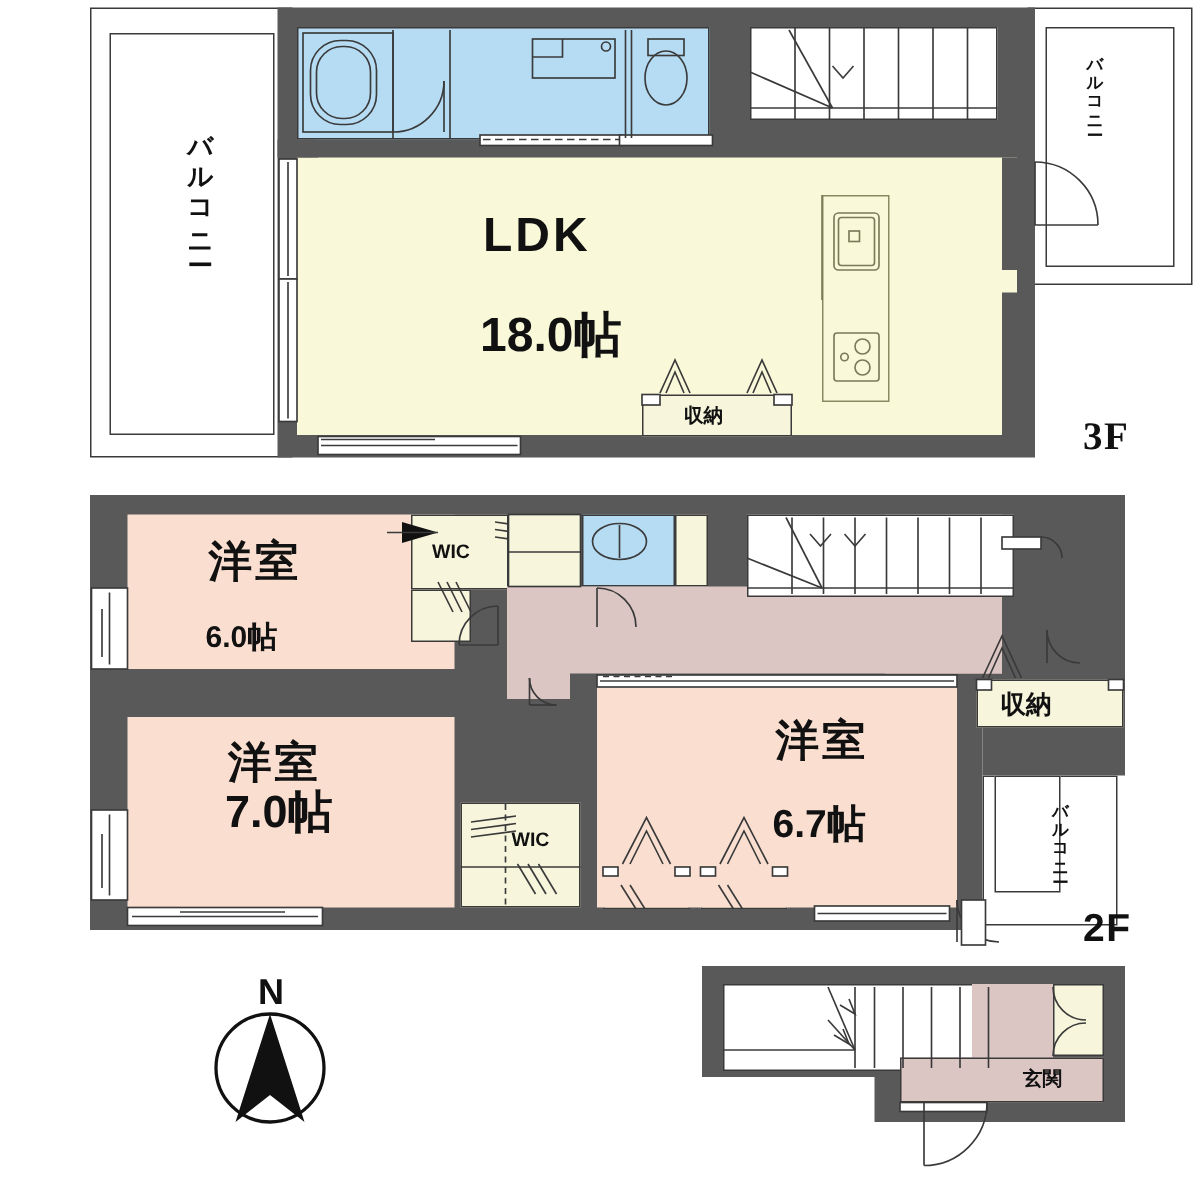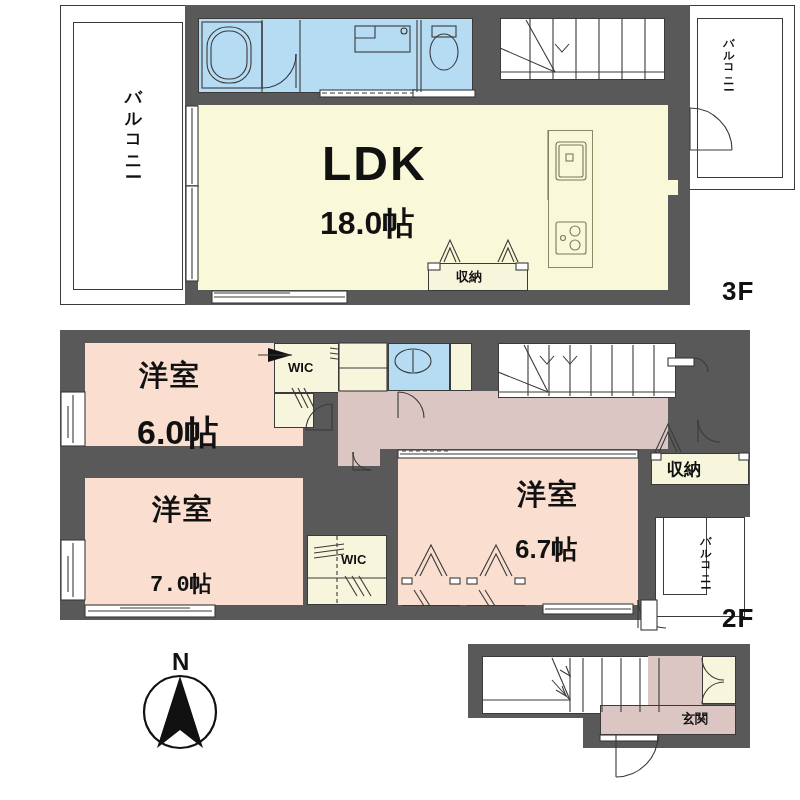--- a/index.html
+++ b/index.html
@@ -63,40 +63,40 @@
     <div class="wall" style="left:668px;top:195px;width:22px;height:95px;"></div>
     <div class="wall" style="left:185px;top:93px;width:27px;height:12px;"></div>
 
     <div class="room fill-white" style="left:500px;top:18px;width:165px;height:62px;border:1px solid #3a3a3a;"></div>
 
     <div class="room fill-ldk" style="left:548px;top:130px;width:45px;height:138px;border:1px solid #8a8a62;"></div>
 
     <div class="room fill-clo" style="left:428px;top:263px;width:100px;height:28px;border:1px solid #3a3a3a;"></div>
     <div class="label lbl-small" style="left:456px;top:270px;">収納</div>
 
-    <div class="label lbl-room" style="left:322px;top:140px;font-size:48px;">LDK</div>
+    <div class="label lbl-room" style="left:322px;top:140px;font-size:32px;">LDK</div>
     <div class="label lbl-area" style="left:320px;top:196px;font-size:32px;">18.0帖</div>
 
-    <div class="label lbl-floor" style="left:722px;top:278px;">3F</div>
+    <div class="label lbl-floor" style="left:722px;top:278px;font-family:Liberation Serif, serif;">3F</div>
   </div>
 
   <div>
 
     <div class="wall" style="left:60px;top:330px;width:690px;height:290px;"></div>
 
     <div style="position:absolute;left:655px;top:455px;width:95px;height:165px;background:#fff;"></div>
     <div class="wall" style="left:655px;top:455px;width:95px;height:62px;"></div>
 
     <div class="room fill-bed" style="left:85px;top:343px;width:218px;height:103px;"></div>
     <div class="label lbl-room" style="left:139px;top:361px;font-size:29px;">洋室</div>
-    <div class="label lbl-area" style="left:137px;top:404px;font-size:34px;">6.0帖</div>
+    <div class="label lbl-area" style="left:137px;top:404px;font-size:20px;">6.0帖</div>
 
     <div class="room fill-bed" style="left:85px;top:478px;width:218px;height:127px;"></div>
     <div class="label lbl-room" style="left:152px;top:495px;font-size:29px;">洋室</div>
-    <div class="label lbl-area" style="left:150px;top:564px;font-size:22px;font-family:Liberation Mono, monospace;">7.0帖</div>
+    <div class="label lbl-area" style="left:150px;top:516px;font-size:30px;">7.0帖</div>
 
     <div class="room fill-clo" style="left:274px;top:343px;width:65px;height:50px;border:1px solid #3a3a3a;"></div>
     <div class="room fill-clo" style="left:274px;top:393px;width:40px;height:35px;border:1px solid #3a3a3a;"></div>
     <div class="label lbl-small" style="left:288px;top:361px;">WIC</div>
 
     <div class="room fill-clo" style="left:307px;top:535px;width:80px;height:70px;border:1px solid #3a3a3a;"></div>
     <div class="label lbl-small" style="left:341px;top:553px;">WIC</div>
 
     <div class="room fill-clo" style="left:402px;top:578px;width:58px;height:28px;border:1px solid #3a3a3a;"></div>
     <div class="label lbl-tiny" style="left:420px;top:586px;">収納</div>

